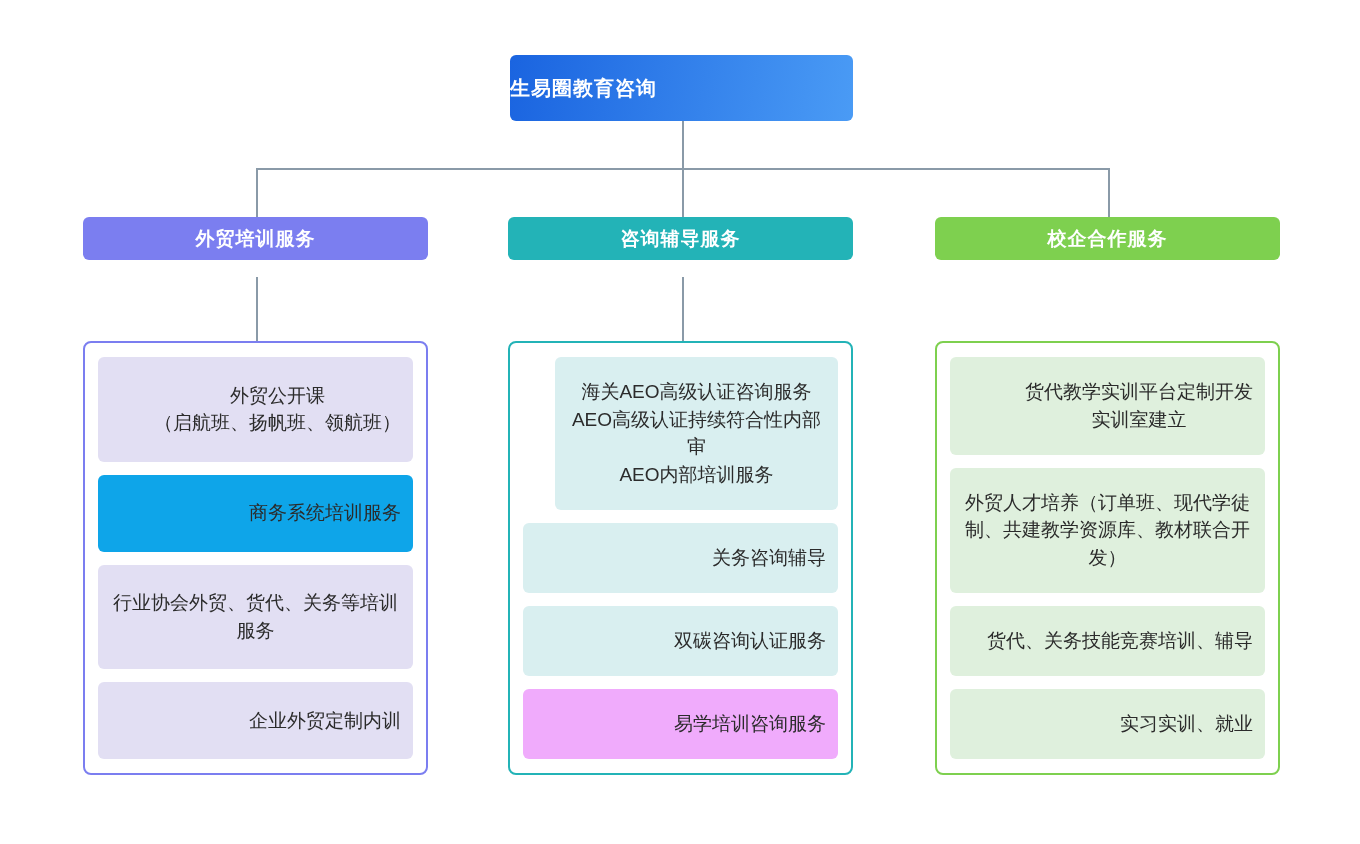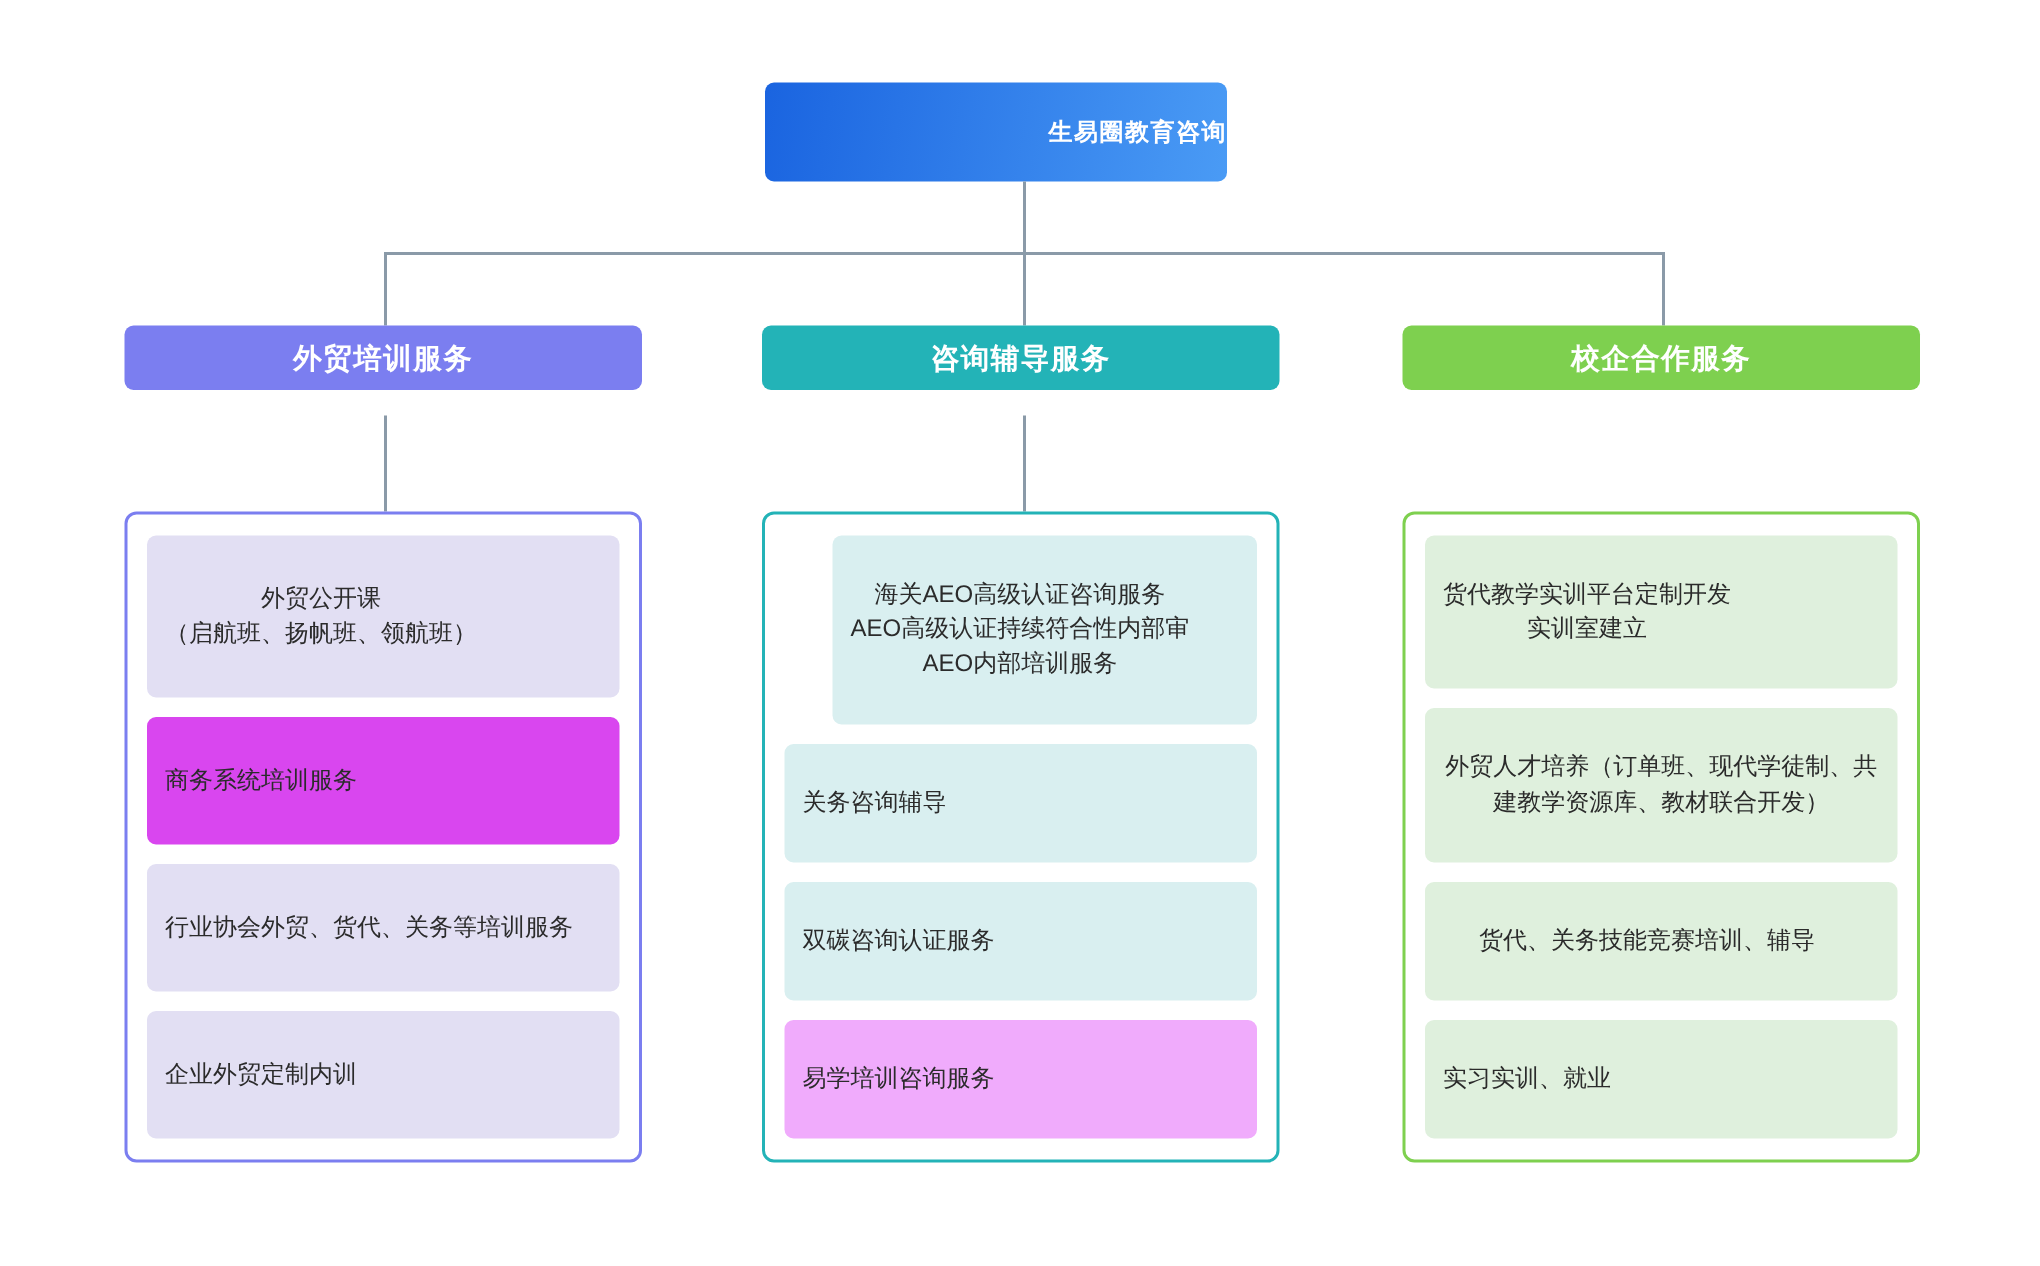--- a/index.html
+++ b/index.html
@@ -12,24 +12,24 @@
   #stage{position:relative;width:1360px;height:844px;}
 
   
   .conn{position:absolute;background:#8a9aa8;}
   .conn.v{width:1.5px;}
   .conn.h{height:1.5px;}
 
   
   .root-node{
     position:absolute;
-    left:510px;top:55px;width:308px;height:66px;
+    left:510px;top:55px;width:343px;height:66px;
     border-radius:6px;
-    display:flex;align-items:center;justify-content:flex-end;
-    color:#ffffff;font-size:16px;font-weight:bold;
+    display:flex;align-items:center;justify-content:flex-start;
+    color:#ffffff;font-size:20px;font-weight:bold;
     letter-spacing:1px;
     box-sizing:border-box;
   }
 
   
   .cat-header{
     position:absolute;
     top:217px;width:345px;height:43px;
     border-radius:6px;
     display:flex;align-items:center;justify-content:center;
@@ -45,23 +45,23 @@
     border-radius:8px;
     border:2px solid #999;
     box-sizing:border-box;
     padding:14px 13px;
     display:flex;flex-direction:column;
     gap:13px;
   }
 
   .item{
     border-radius:6px;
-    display:flex;align-items:center;justify-content:flex-start;
+    display:flex;align-items:center;justify-content:flex-end;
     text-align:center;
-    font-size:16px;
+    font-size:19px;
     color:#2b2b2b;
     line-height:1.45;
     padding:10px 12px;
     box-sizing:border-box;
     flex:1 1 auto;
   }
   .item span{display:block;white-space:pre-line;}
 
   
   #col-0,#cat-0{left:83px;}
@@ -94,21 +94,21 @@
   </div>
   <div class="cat-header" id="cat-2" style="background: rgb(126, 208, 79);">
     <span>校企合作服务</span>
   </div>
 
   <div class="col-box" id="col-0" style="border-color: rgb(123, 126, 240);">
     <div class="item" style="background: rgb(226, 223, 243);">
         <span>外贸公开课
 （启航班、扬帆班、领航班）</span>
       </div>
-    <div class="item" style="background: #d946ef;">
+    <div class="item" style="background: #0ea5e9;">
         <span>商务系统培训服务</span>
       </div>
     <div class="item" style="background: rgb(226, 223, 243);">
         <span>行业协会外贸、货代、关务等培训服务</span>
       </div>
     <div class="item" style="background: rgb(226, 223, 243);">
         <span>企业外贸定制内训</span>
       </div>
   </div>
 

